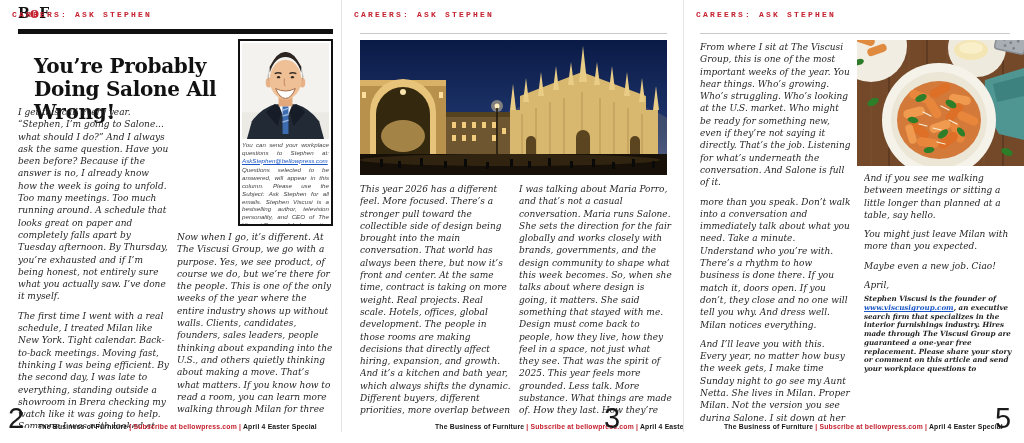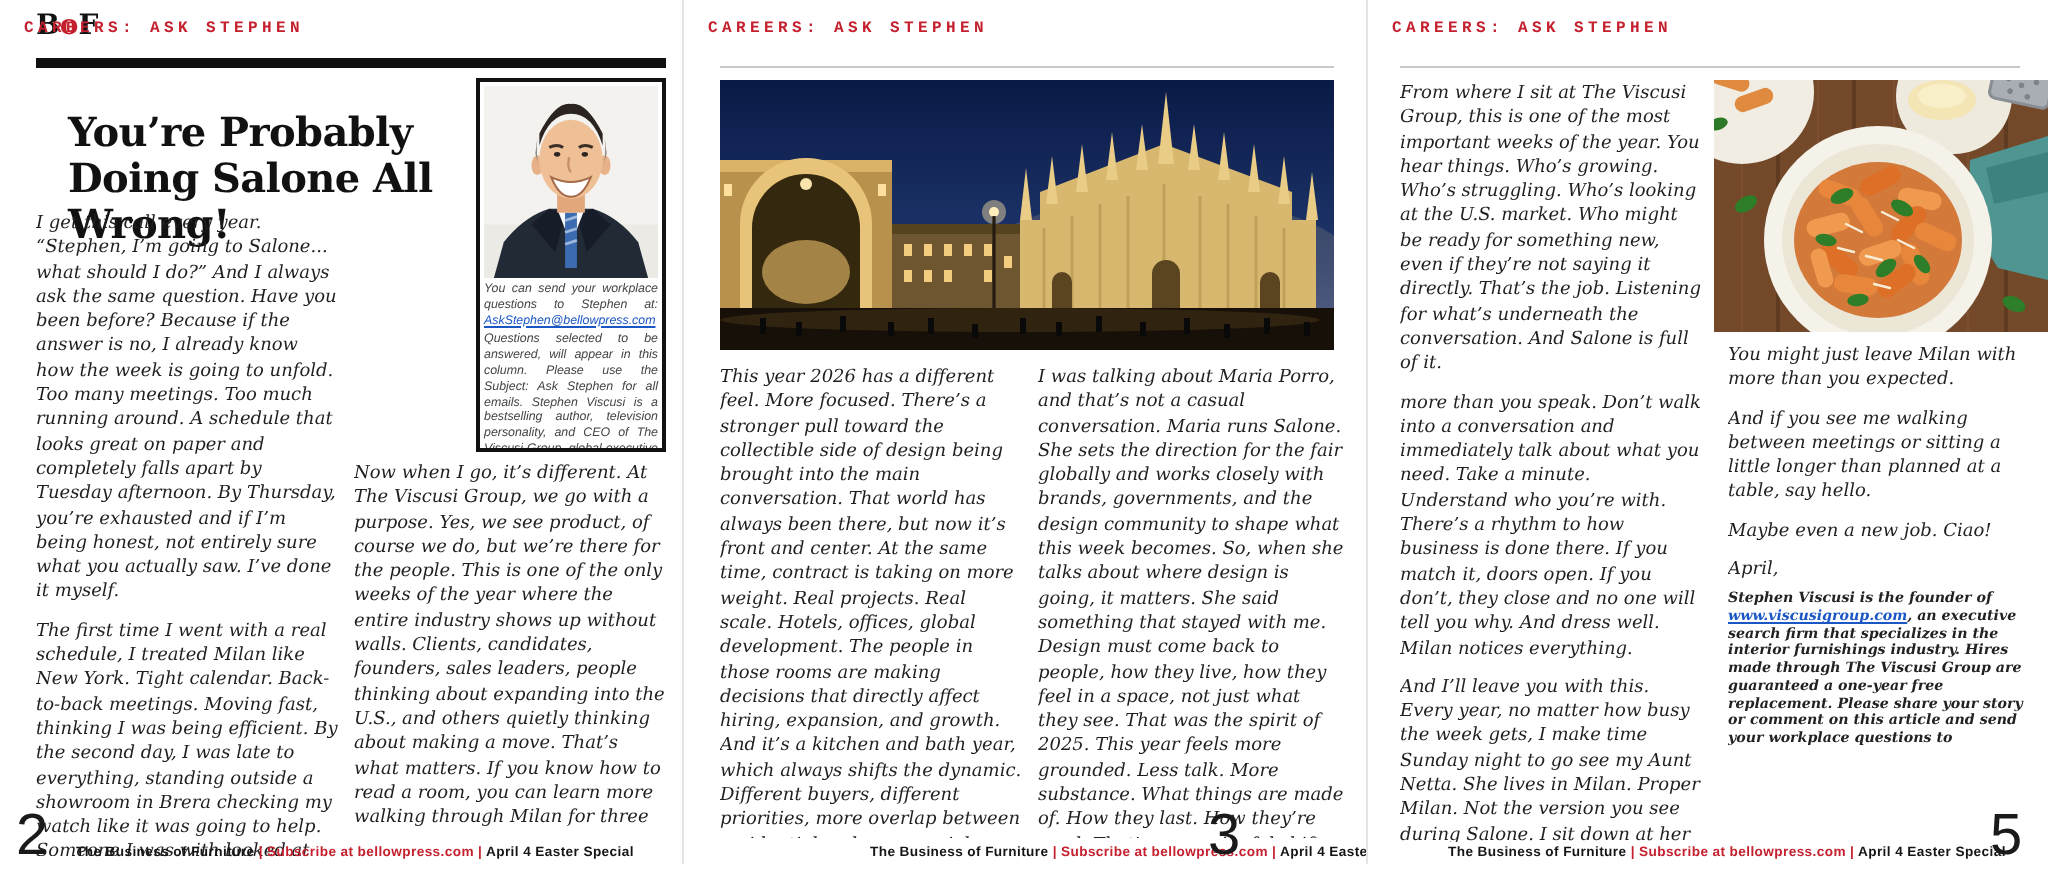--- a/index.html
+++ b/index.html
@@ -311,22 +311,22 @@
       </g>
     </svg>
 
     <div class="body-col" style="left:16px;top:41px;width:152px;height:380px;">
       <p>From where I sit at The Viscusi Group, this is one of the most important weeks of the year. You hear things. Who’s growing. Who’s struggling. Who’s looking at the U.S. market. Who might be ready for something new, even if they’re not saying it directly. That’s the job. Listening for what’s underneath the conversation. And Salone is full of it.</p>
       <p>more than you speak. Don’t walk into a conversation and immediately talk about what you need. Take a minute. Understand who you’re with. There’s a rhythm to how business is done there. If you match it, doors open. If you don’t, they close and no one will tell you why. And dress well. Milan notices everything.</p>
       <p>And I’ll leave you with this. Every year, no matter how busy the week gets, I make time Sunday night to go see my Aunt Netta. She lives in Milan. Proper Milan. Not the version you see during Salone. I sit down at her table, have a plate of pasta, and everything slows down for a minute. It reminds me what the week is really about. Not the meetings. Not the parties. Not the schedule. People. And for me family.</p>
     </div>
 
     <div class="body-col" style="left:180px;top:172px;width:153px;height:250px;">
+      <p>And if you see me walking between meetings or sitting a little longer than planned at a table, say hello.</p>
       <p>You might just leave Milan with more than you expected.</p>
-      <p>And if you see me walking between meetings or sitting a little longer than planned at a table, say hello.</p>
       <p>Maybe even a new job. Ciao!</p>
       <p style="margin-bottom:0;">April,</p>
       <div class="bio">
         <span>Stephen Viscusi is the founder of </span><span class="link">www.viscusigroup.com</span><span>, an executive search firm that specializes in the interior furnishings industry. Hires made through The Viscusi Group are guaranteed a one-year free replacement. Please share your story or comment on this article and send your workplace questions to </span><br>
         
       </div>
     </div>
 
     <div class="footer-text" style="position:absolute;left:40px;width:258px;top:423px;text-align:right;">
       <span>The Business of Furniture</span>

